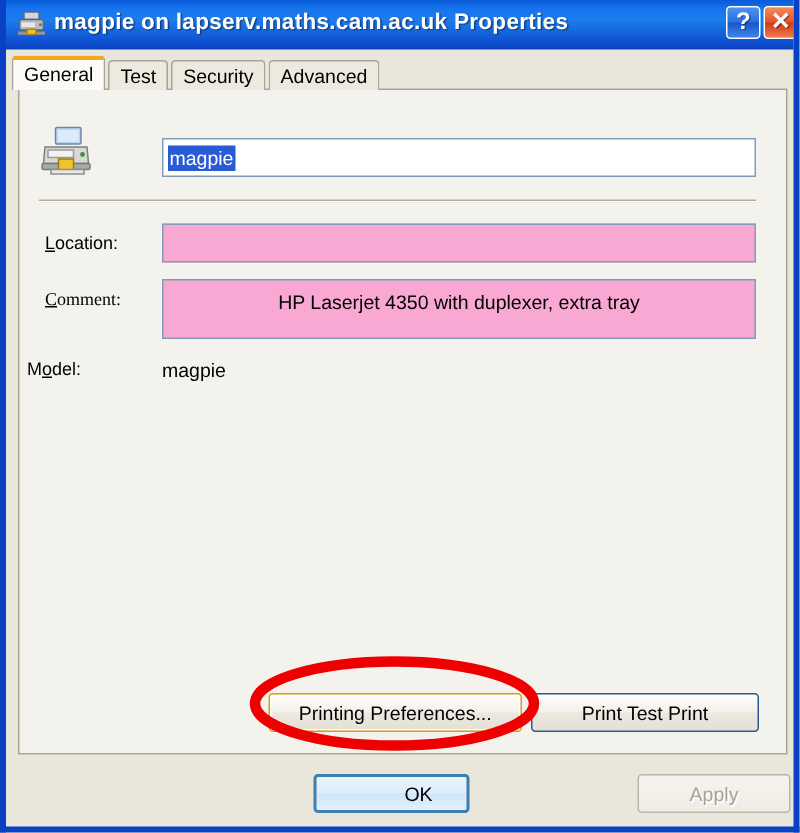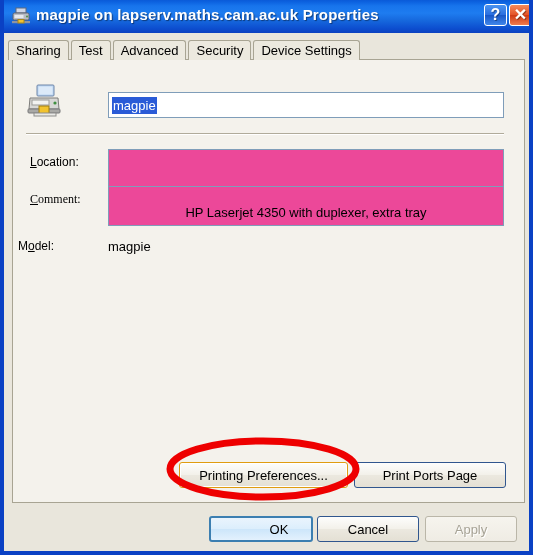--- a/index.html
+++ b/index.html
@@ -176,25 +176,25 @@
     position: absolute;
     font-size: 12px;
     color: #000000;
     white-space: nowrap;
   }
   .lbl u { text-decoration: underline; }
 
   .tbox {
     position: absolute;
     box-sizing: border-box;
-    background: #ec4899;
+    background: #f9a8d4;
     border: 1px solid #7f9db9;
     font-size: 13px;
     color: #000000;
-    padding: 18px 4px;
+    padding: 7px 4px;
     cursor: text;
     overflow: hidden;
   }
 
   #location-label { left: 26px; top: 155px; }
   #location-input { left: 104px; top: 149px; width: 396px; height: 26px; }
   #comment-label  { left: 26px; top: 192px; font-family: Liberation Serif, serif; }
   #comment-input  { left: 104px; top: 186px; width: 396px; height: 40px; }
   #model-label    { left: 14px; top: 239px; }
   #model-value    { left: 104px; top: 239px; font-size: 13px; }
@@ -229,21 +229,21 @@
     text-shadow: 1px 1px 0 #ffffff;
     cursor: default;
   }
 
   #printing-prefs-btn { left: 175px; top: 462px; width: 169px; height: 26px; }
   #print-test-btn     { left: 350px; top: 462px; width: 152px; height: 26px; }
 
   
   #ok-btn     { left: 205px; top: 516px; width: 104px; height: 26px; padding-left: 36px; }
   #cancel-btn { left: 313px; top: 516px; width: 102px; height: 26px; }
-  #apply-btn  { left: 421px; top: 516px; width: 92px; height: 26px; }
+  #apply-btn  { left: 421px; top: 516px; width: 102px; height: 26px; }
 
   
   .annotation {
     position: absolute;
     left: 160px; top: 436px;
     width: 205px; height: 68px;
     pointer-events: none;
     z-index: 50;
   }
 </style>
@@ -268,34 +268,31 @@
       <span class="tbtn help">
         <span class="glyph">?</span>
       </span>
       <span class="tbtn close">
         <span class="glyph">✕</span>
       </span>
     </span>
   </div>
 
   <div class="tabstrip">
-    <div class="tab">
-      <span>Sharing</span>
+    <div class="tab active">
+      <span>General</span>
     </div>
     <div class="tab">
       <span>Test</span>
     </div>
     <div class="tab">
-      <span>Advanced</span>
-    </div>
-    <div class="tab">
       <span>Security</span>
     </div>
     <div class="tab">
-      <span>Device Settings</span>
+      <span>Advanced</span>
     </div>
   </div>
 
   <div class="panel"></div>
 
   <span class="printer-icon">
     <svg width="36" height="36" viewBox="0 0 36 36">
       <rect x="11" y="1" width="17" height="11" rx="1" fill="#bcd6f2" stroke="#6f86a8"></rect>
       <rect x="12.5" y="2.5" width="14" height="8" fill="#dceaf9"></rect>
       <path d="M4 14 L32 14 L33 25 L3 25 Z" fill="#d8d8d6" stroke="#7d7d7b"></path>
@@ -319,28 +316,25 @@
   <span class="lbl" id="comment-label"><u>C</u>omment:</span>
   <div class="tbox" id="comment-input" placeholder="">HP Laserjet 4350 with duplexer, extra tray</div>
 
   <span class="lbl" id="model-label">M<u>o</u>del:</span>
   <span class="lbl" id="model-value">magpie</span>
 
   <div class="btn focused" id="printing-prefs-btn">
     <span>Printing Preferences...</span>
   </div>
   <div class="btn" id="print-test-btn">
-    <span>Print Ports Page</span>
+    <span>Print Test Print</span>
   </div>
 
   <div class="btn default" id="ok-btn">
     <span>OK</span>
-  </div>
-  <div class="btn" id="cancel-btn">
-    <span>Cancel</span>
   </div>
   <div class="btn disabled" id="apply-btn">
     <span>Apply</span>
   </div>
 
   <span class="annotation">
     <svg width="205" height="68" viewBox="0 0 205 68">
       <ellipse cx="99" cy="33" rx="93" ry="28" fill="none" stroke="#ee0000" stroke-width="7"></ellipse>
     </svg>
   </span>

